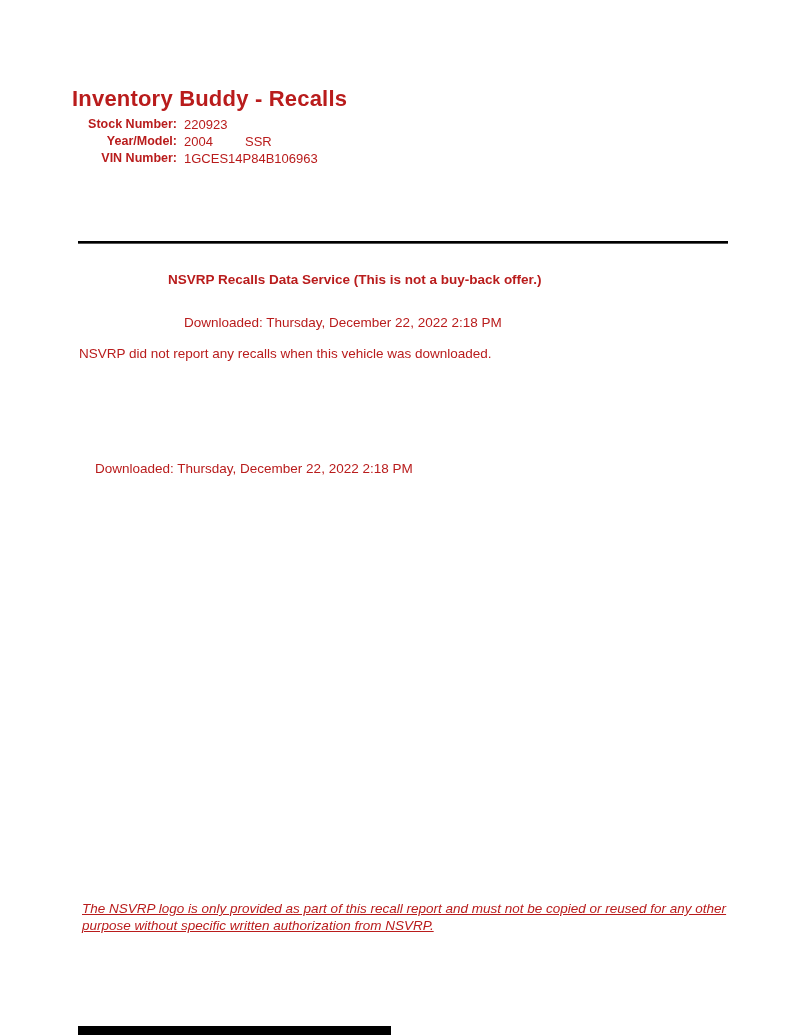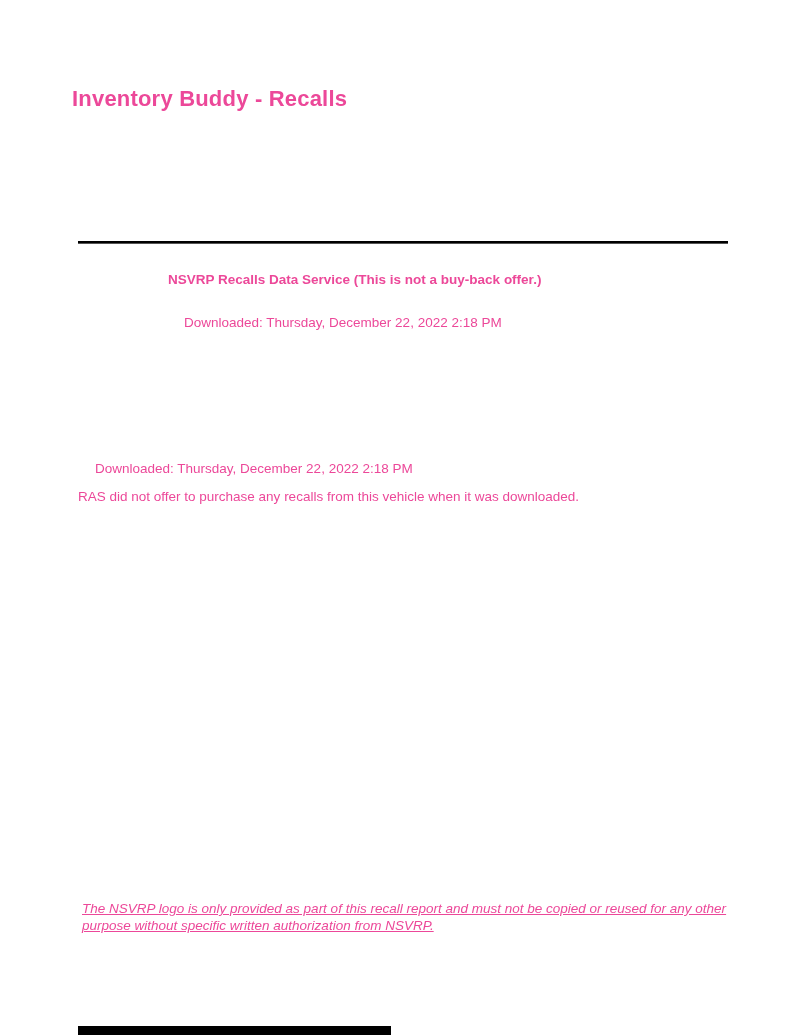--- a/index.html
+++ b/index.html
@@ -6,21 +6,21 @@
     margin: 0;
     padding: 0;
     background: #ffffff;
   }
   .page {
     position: relative;
     width: 800px;
     height: 1035px;
     background: #ffffff;
     font-family: "Liberation Sans", sans-serif;
-    color: #ec4899;
+    color: #b91c1c;
     overflow: hidden;
   }
   .abs { position: absolute; }
 
   .report-title {
     left: 72px;
     top: 86px;
     margin: 0;
     font-size: 22px;
     font-weight: bold;
@@ -114,31 +114,43 @@
     background: #000000;
   }
 </style>
 </head>
 <body>
 
 <div class="page">
 
   <h1 class="abs report-title">Inventory Buddy - Recalls</h1>
 
+  <div class="abs info-table">
+    <div class="info-label">Stock Number:</div>
+    <div class="info-value">220923</div>
+
+    <div class="info-label">Year/Model:</div>
+    <div class="info-value">
+      <span class="year-part">2004</span><span>SSR</span>
+    </div>
+
+    <div class="info-label">VIN Number:</div>
+    <div class="info-value">1GCES14P84B106963</div>
+  </div>
 
   <div class="abs divider"></div>
 
   <h2 class="abs section-heading nsvrp-heading">NSVRP Recalls Data Service (This is not a buy-back offer.)</h2>
 
   <p class="abs downloaded-line nsvrp-downloaded">Downloaded: Thursday, December 22, 2022 2:18 PM</p>
 
+  <p class="abs body-line nsvrp-body">NSVRP did not report any recalls when this vehicle was downloaded.</p>
 
 
   <p class="abs downloaded-line ras-downloaded">Downloaded: Thursday, December 22, 2022 2:18 PM</p>
 
-  <p class="abs body-line ras-body">RAS did not offer to purchase any recalls from this vehicle when it was downloaded.</p>
 
   <p class="abs footer-disclaimer">The NSVRP logo is only provided as part of this recall report and must not be copied or reused for any other purpose without specific written authorization from NSVRP.</p>
 
 
   <div class="abs bottom-bar"></div>
 
 </div>
 
 </body></html>

